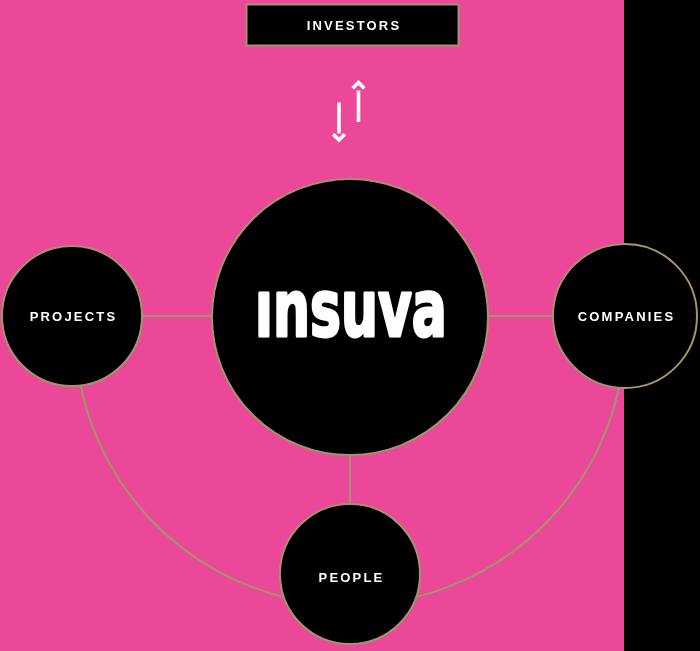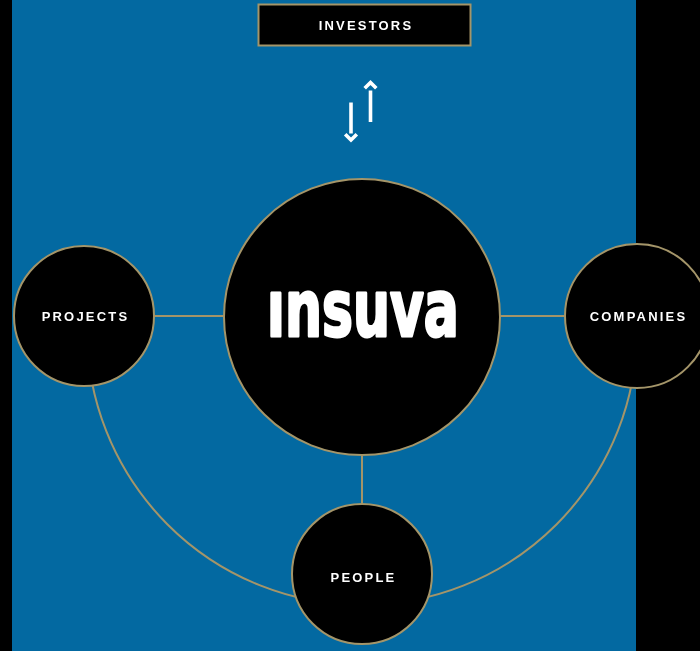--- a/index.html
+++ b/index.html
@@ -7,22 +7,21 @@
     padding: 0;
     width: 700px;
     height: 651px;
     background: #000000;
     overflow: hidden;
   }
   .stage {
     position: relative;
     width: 624px;
     height: 651px;
-    background: #0369a1;
-    margin-left: 12px;
+    background: #ec4899;
   }
   svg { display: block; }
   .gold-stroke {
     stroke: #a49569;
     stroke-width: 2;
     fill: none;
   }
   .node-fill {
     fill: #000000;
     stroke: #a49569;

